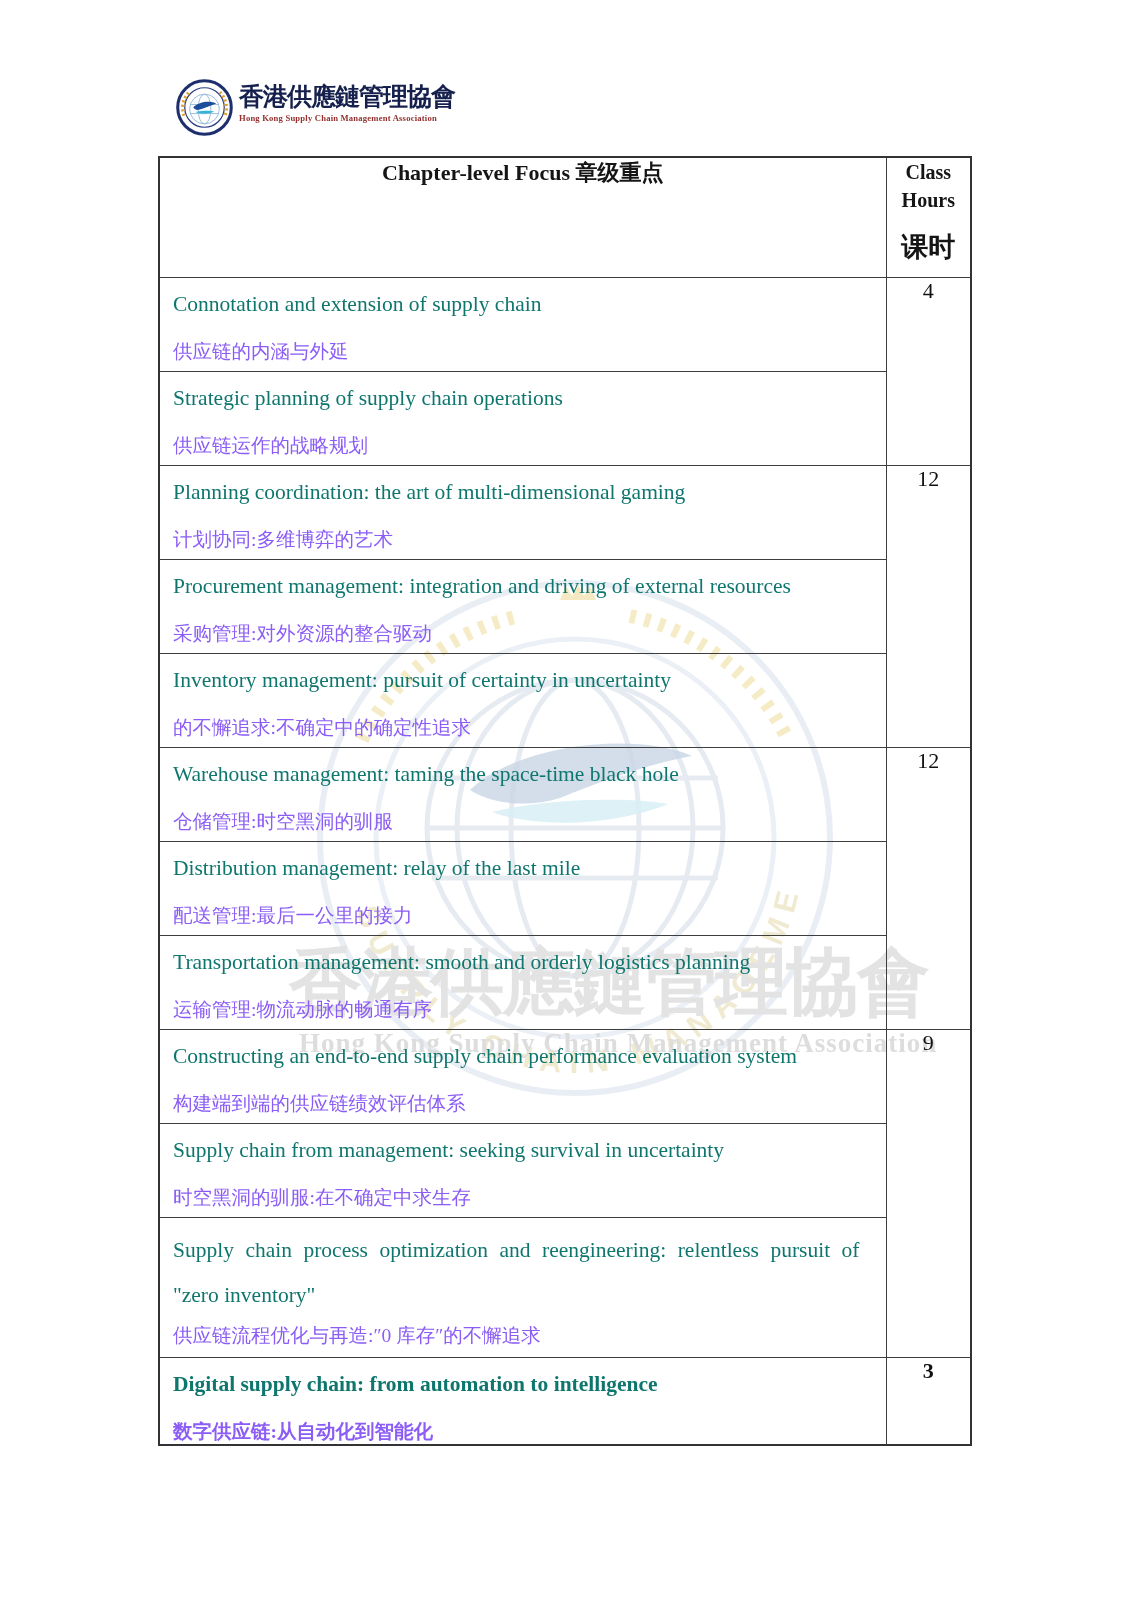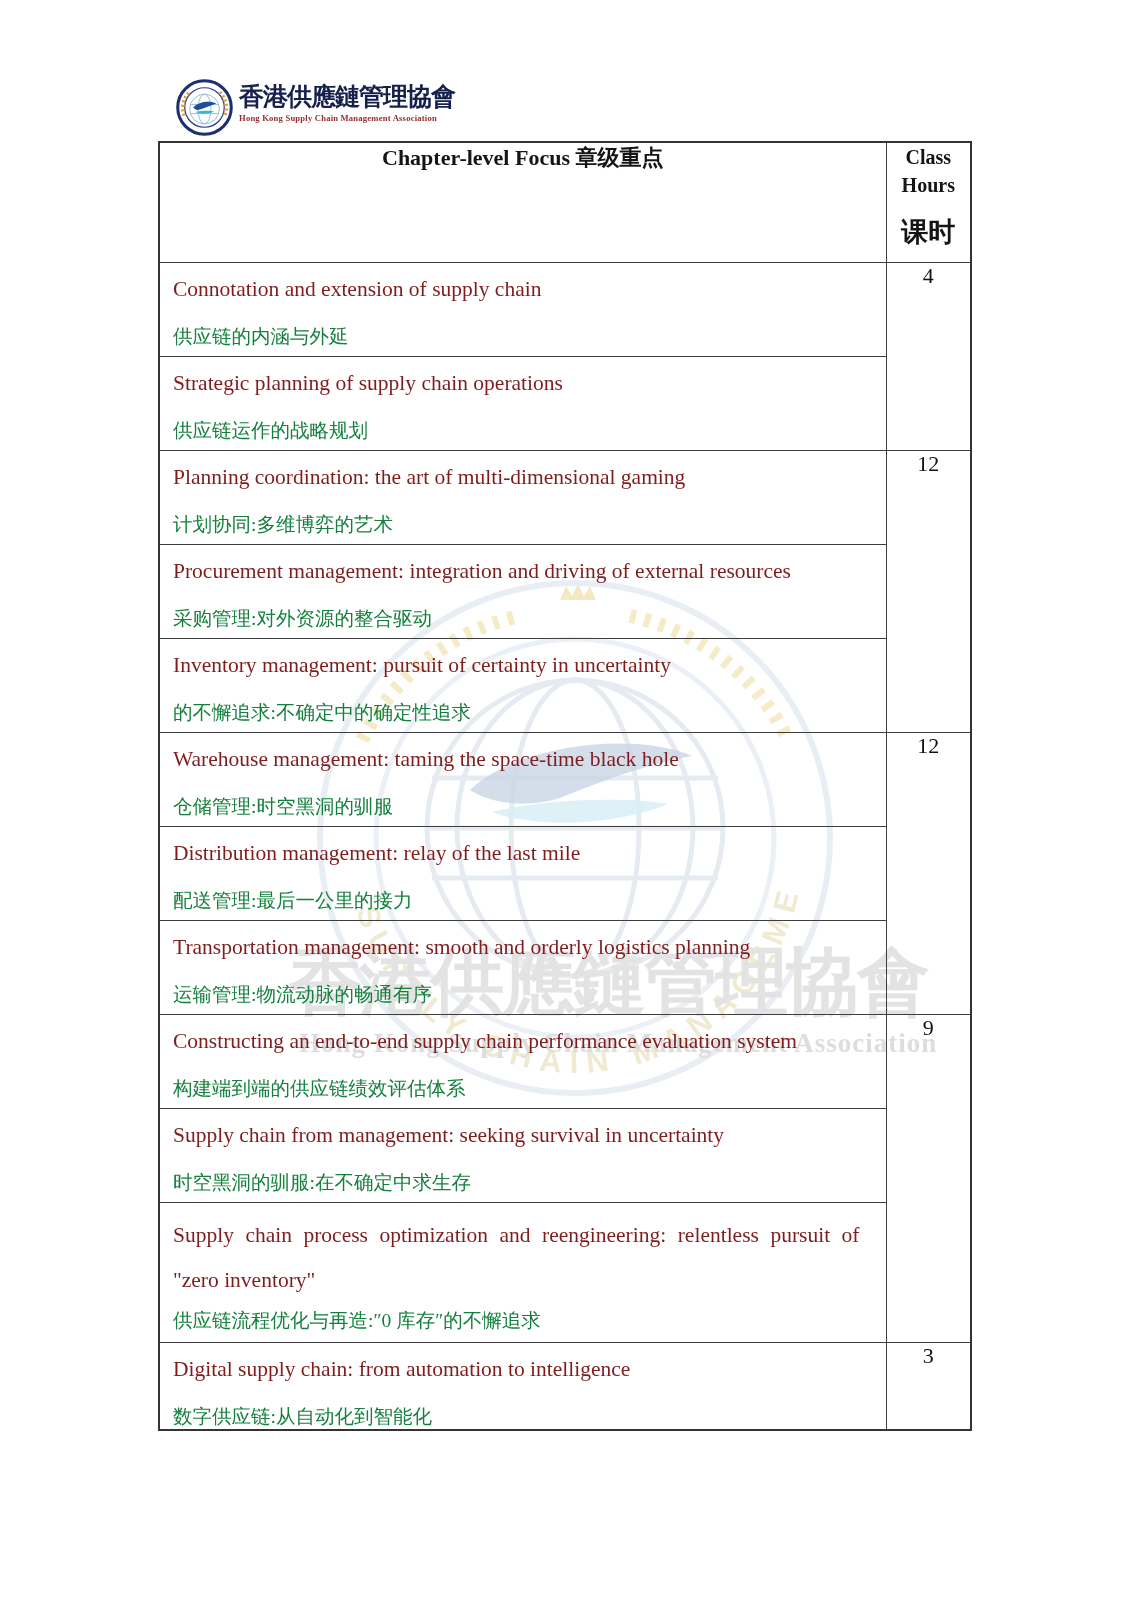--- a/index.html
+++ b/index.html
@@ -18,39 +18,39 @@
   
   .wm-svg{position:absolute;left:0;top:0;z-index:0;pointer-events:none;}
   .wm-zh{position:absolute;left:289px;top:934px;z-index:1;pointer-events:none;
          font-family:"Liberation Sans", sans-serif;font-weight:bold;font-size:73px;
          letter-spacing:-2px;color:#e3e3e3;white-space:nowrap;}
   .wm-en{position:absolute;left:299px;top:1028px;z-index:1;pointer-events:none;
          font-family:"Liberation Serif", serif;font-weight:bold;font-size:27px;
          letter-spacing:1px;color:#dddddd;white-space:nowrap;}
 
   
-  table.focus{position:absolute;left:158px;top:141px;width:812px;z-index:2;
+  table.focus{position:absolute;left:158px;top:156px;width:812px;z-index:2;
               border-collapse:collapse;table-layout:fixed;background:transparent;}
   table.focus td{border:1.6px solid #3e3e3e;padding:0;vertical-align:top;}
   table.focus{border:2.4px solid #333333;}
   col.c-topic{width:727px;}
   col.c-hours{width:85px;}
 
   tr.h-hdr{height:120px;}
   tr.h-std{height:94px;}
   tr.h-tall{height:140px;}
-  tr.h-last{height:75px;}
+  tr.h-last{height:75px;font-weight:bold;}
 
   td.hdr-focus{vertical-align:middle;text-align:center;font-weight:bold;font-size:22px;}
   td.hdr-hours{vertical-align:middle;text-align:center;font-weight:bold;}
   .hdr-hours .w{font-size:20px;line-height:28px;}
   .hdr-hours .z{font-size:27px;margin-top:15px;}
 
-  td.topic .en{font-size:21.5px;line-height:27px;margin:13px 26px 0 13px;color:#7f1d1d;}
-  td.topic .zh{font-size:19.5px;line-height:24px;margin:22px 13px 0 13px;color:#15803d;}
+  td.topic .en{font-size:21.5px;line-height:27px;margin:13px 26px 0 13px;color:#0f766e;}
+  td.topic .zh{font-size:19.5px;line-height:24px;margin:22px 13px 0 13px;color:#8b5cf6;}
   td.topic.tall .en{text-align:justify;line-height:45px;margin-top:10px;}
   td.topic.tall .zh{margin-top:6px;}
 
   td.hours{vertical-align:middle;text-align:center;font-size:22px;color:#111;}
 </style>
 </head>
 <body>
 
 <div class="page">
 

